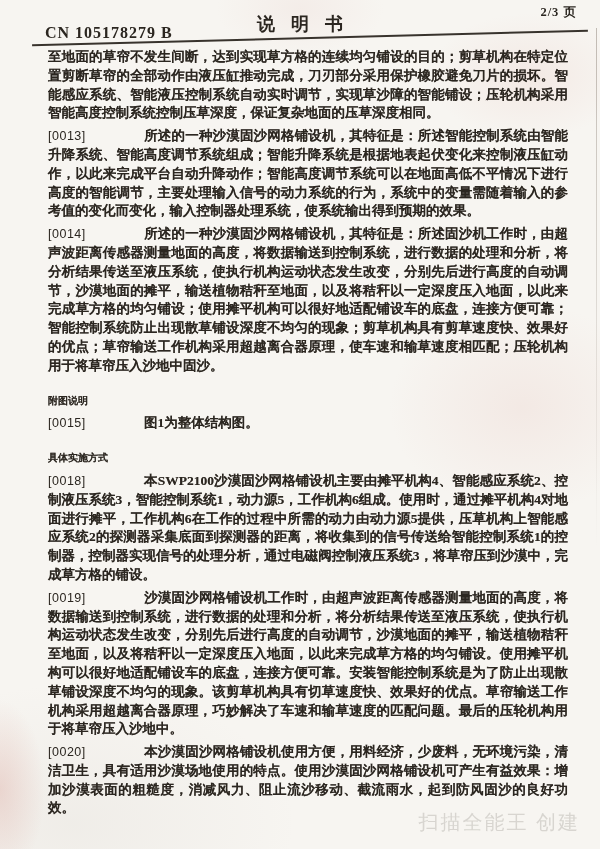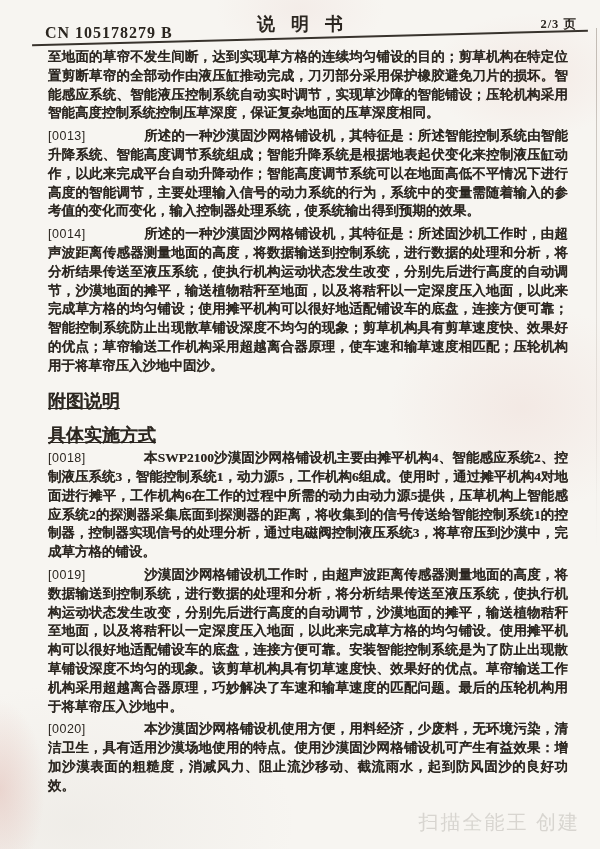--- a/index.html
+++ b/index.html
@@ -26,21 +26,21 @@
     white-space: nowrap;
   }
   .page-title {
     position: absolute; left: 0; right: 0; top: 9px; margin: 3px;
     text-align: center;
     font-size: 18px; font-weight: bold;
     letter-spacing: 16px; text-indent: 16px;
     white-space: nowrap;
   }
   .page-indicator {
-    position: absolute; right: 23px; top: 16px;
+    position: absolute; right: 23px; top: 4px;
     font-size: 12.5px; font-weight: 600; letter-spacing: 1px;
     white-space: nowrap;
   }
   .rule {
     position: absolute; left: 32px; top: 37px;
     width: 556px; height: 2px;
     background: #38332d;
     transform: rotate(-1.5deg);
   }
   
@@ -48,23 +48,22 @@
     position: absolute; left: 44px; top: 44px; width: 528px;
     font-size: 13.5px; line-height: 18.8px;
     text-align: justify;
     font-weight: 600;
     text-shadow: 0 0 0.4px rgba(43,38,32,0.55);
   }
   .para { margin: 4px; }
   .para.p-heading {
     margin-top: 16px;
     font-family: "Liberation Sans", sans-serif;
-    font-size: 18px;
+    font-size: 10px;
     font-weight: bold;
-    text-decoration: underline;
   }
   .pnum {
     display: inline-block; width: 96px;
     font-family: "Liberation Sans", sans-serif;
     font-size: 12.5px; font-weight: normal;
     letter-spacing: 0.5px;
     text-shadow: none;
   }
   
   .watermark {
@@ -89,20 +88,21 @@
   <h1 class="page-title">说明书</h1>
   <span class="page-indicator">2/3 页</span>
   <div class="rule"></div>
 
   <main class="doc-body">
 
   <p class="para p-continuation"><span class="ptext">至地面的草帘不发生间断，达到实现草方格的连续均匀铺设的目的；剪草机构在特定位置剪断草帘的全部动作由液压缸推动完成，刀刃部分采用保护橡胶避免刀片的损坏。智能感应系统、智能液压控制系统自动实时调节，实现草沙障的智能铺设；压轮机构采用智能高度控制系统控制压草深度，保证复杂地面的压草深度相同。</span></p>
       <p class="para p-numbered"><span class="pnum">[0013]</span><span class="ptext">所述的一种沙漠固沙网格铺设机，其特征是：所述智能控制系统由智能升降系统、智能高度调节系统组成；智能升降系统是根据地表起伏变化来控制液压缸动作，以此来完成平台自动升降动作；智能高度调节系统可以在地面高低不平情况下进行高度的智能调节，主要处理输入信号的动力系统的行为，系统中的变量需随着输入的参考值的变化而变化，输入控制器处理系统，使系统输出得到预期的效果。</span></p>
       <p class="para p-numbered"><span class="pnum">[0014]</span><span class="ptext">所述的一种沙漠固沙网格铺设机，其特征是：所述固沙机工作时，由超声波距离传感器测量地面的高度，将数据输送到控制系统，进行数据的处理和分析，将分析结果传送至液压系统，使执行机构运动状态发生改变，分别先后进行高度的自动调节，沙漠地面的摊平，输送植物秸秆至地面，以及将秸秆以一定深度压入地面，以此来完成草方格的均匀铺设；使用摊平机构可以很好地适配铺设车的底盘，连接方便可靠；智能控制系统防止出现散草铺设深度不均匀的现象；剪草机构具有剪草速度快、效果好的优点；草帘输送工作机构采用超越离合器原理，使车速和输草速度相匹配；压轮机构用于将草帘压入沙地中固沙。</span></p>
       <p class="para p-heading"><span class="ptext">附图说明</span></p>
+      <p class="para p-numbered"><span class="pnum">[0015]</span><span class="ptext">图1为整体结构图。</span></p>
       <p class="para p-heading"><span class="ptext">具体实施方式</span></p>
       <p class="para p-numbered"><span class="pnum">[0018]</span><span class="ptext">本SWP2100沙漠固沙网格铺设机主要由摊平机构4、智能感应系统2、控制液压系统3，智能控制系统1，动力源5，工作机构6组成。使用时，通过摊平机构4对地面进行摊平，工作机构6在工作的过程中所需的动力由动力源5提供，压草机构上智能感应系统2的探测器采集底面到探测器的距离，将收集到的信号传送给智能控制系统1的控制器，控制器实现信号的处理分析，通过电磁阀控制液压系统3，将草帘压到沙漠中，完成草方格的铺设。</span></p>
       <p class="para p-numbered"><span class="pnum">[0019]</span><span class="ptext">沙漠固沙网格铺设机工作时，由超声波距离传感器测量地面的高度，将数据输送到控制系统，进行数据的处理和分析，将分析结果传送至液压系统，使执行机构运动状态发生改变，分别先后进行高度的自动调节，沙漠地面的摊平，输送植物秸秆至地面，以及将秸秆以一定深度压入地面，以此来完成草方格的均匀铺设。使用摊平机构可以很好地适配铺设车的底盘，连接方便可靠。安装智能控制系统是为了防止出现散草铺设深度不均匀的现象。该剪草机构具有切草速度快、效果好的优点。草帘输送工作机构采用超越离合器原理，巧妙解决了车速和输草速度的匹配问题。最后的压轮机构用于将草帘压入沙地中。</span></p>
       <p class="para p-numbered"><span class="pnum">[0020]</span><span class="ptext">本沙漠固沙网格铺设机使用方便，用料经济，少废料，无环境污染，清洁卫生，具有适用沙漠场地使用的特点。使用沙漠固沙网格铺设机可产生有益效果：增加沙漠表面的粗糙度，消减风力、阻止流沙移动、截流雨水，起到防风固沙的良好功效。</span></p>
     </main>
 
   <div class="watermark">扫描全能王 创建</div>
   <div class="scan-edge"></div>
 
 </div>

